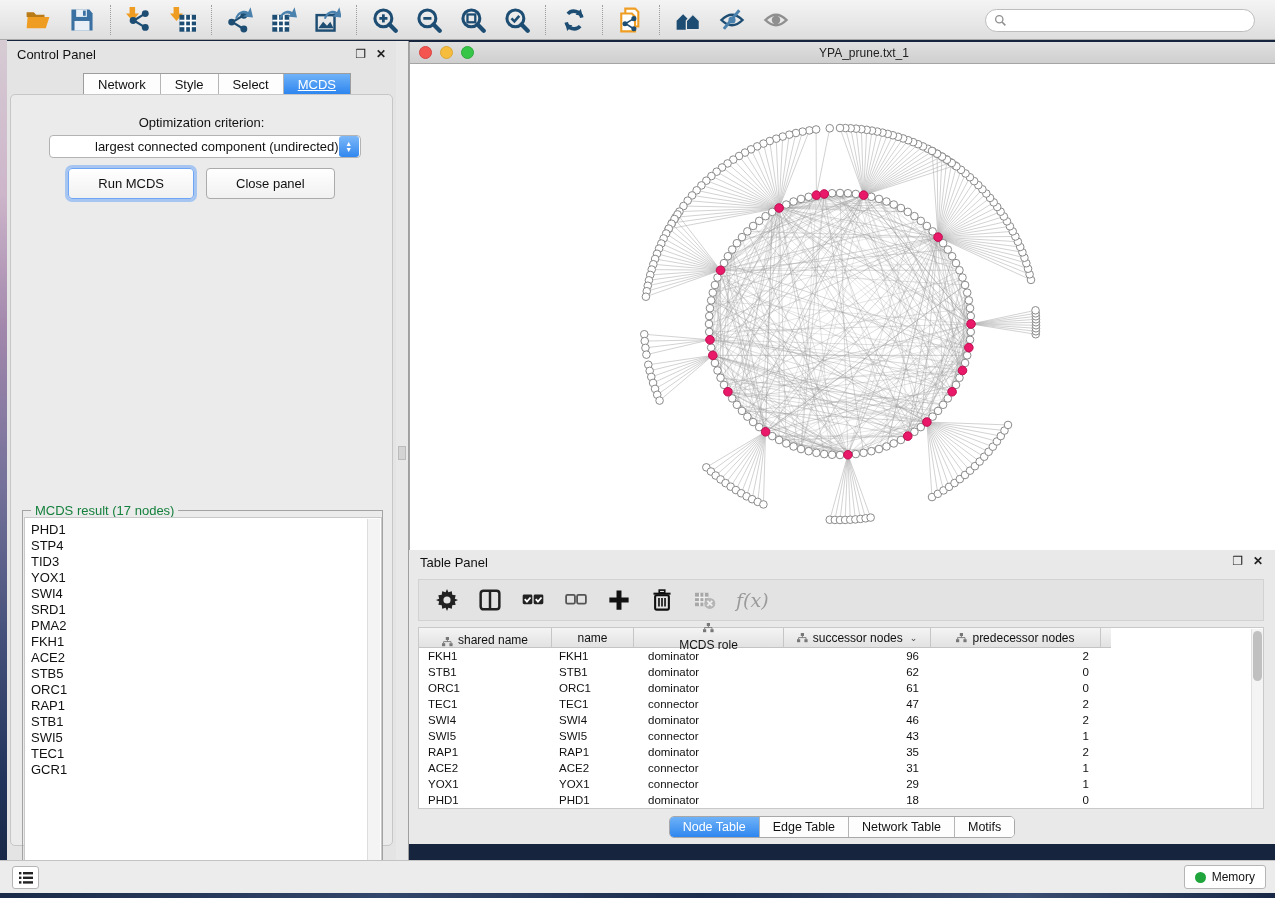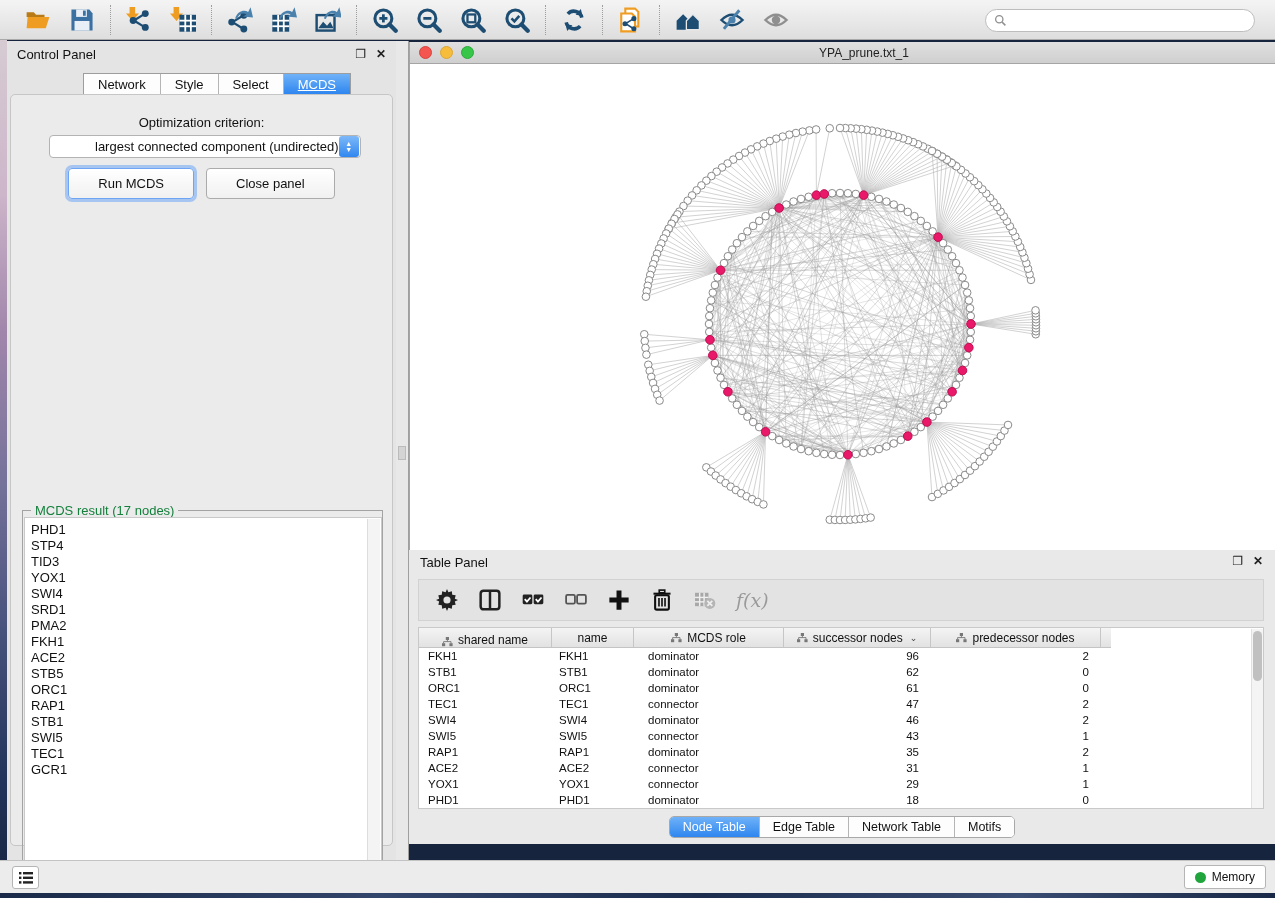--- a/index.html
+++ b/index.html
@@ -1266,21 +1266,21 @@
                 <rect x="0" y="6.2" width="3.2" height="3"></rect>
                 <rect x="7.4" y="6.2" width="3.2" height="3"></rect>
               </g>
               <path d="M5.4 3v1.6M1.6 6.2V4.6h7.4v1.6" stroke="#777" stroke-width="0.9" fill="none"></path>
             </svg>
             <span>shared name</span>
           </div>
           <div class="gh-cell" style="width: 82px;">
             <span>name</span>
           </div>
-          <div class="gh-cell" style="width: 150px;">
+          <div class="gh-cell" style="width: 150px; flex-direction: column;">
             <svg viewBox="0 0 11 10">
               <g fill="#777">
                 <rect x="3.8" y="0" width="3.2" height="3"></rect>
                 <rect x="0" y="6.2" width="3.2" height="3"></rect>
                 <rect x="7.4" y="6.2" width="3.2" height="3"></rect>
               </g>
               <path d="M5.4 3v1.6M1.6 6.2V4.6h7.4v1.6" stroke="#777" stroke-width="0.9" fill="none"></path>
             </svg>
             <span>MCDS role</span>
           </div>

